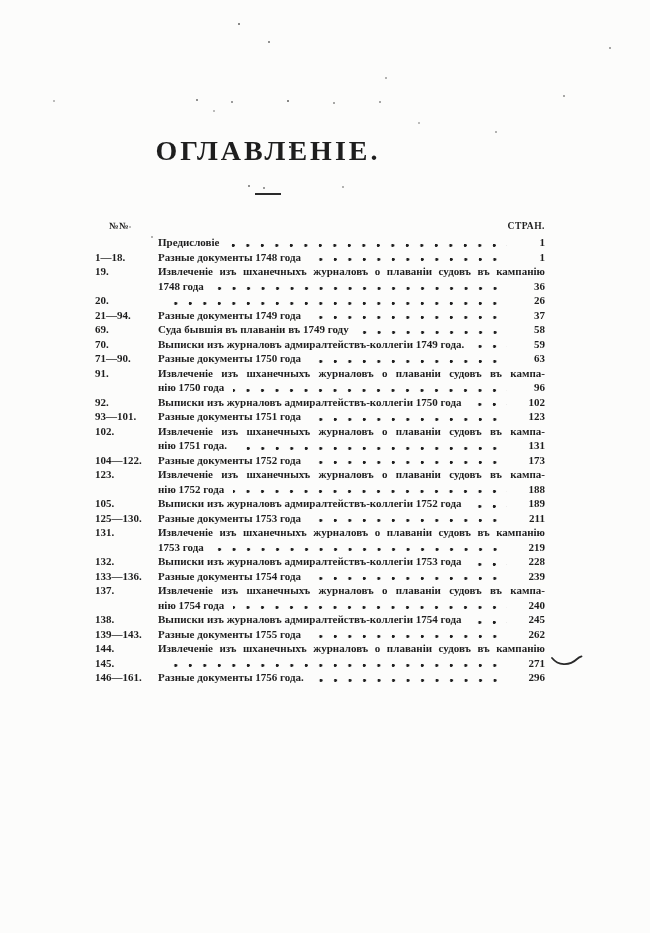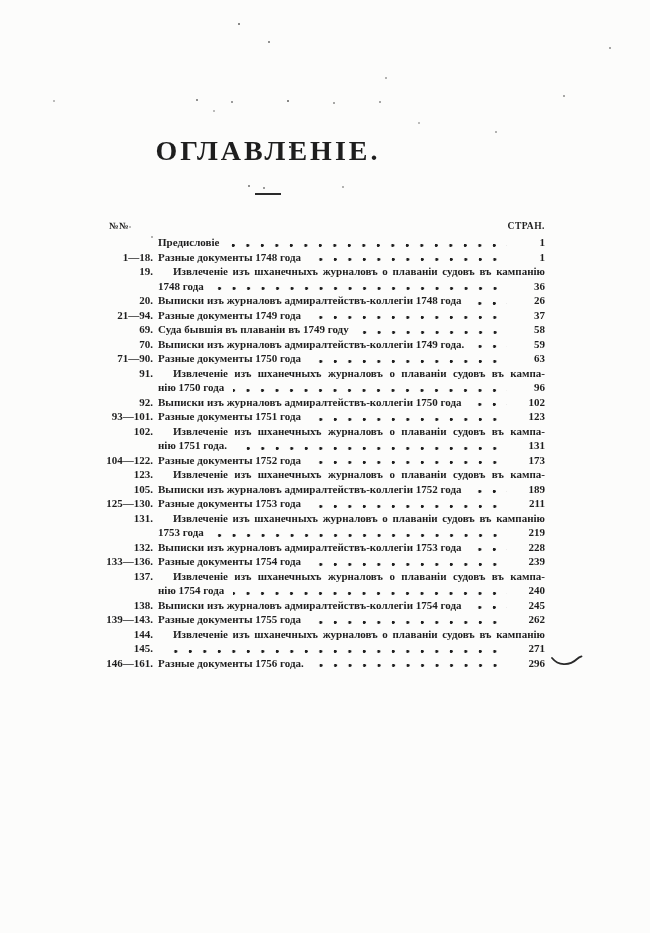--- a/index.html
+++ b/index.html
@@ -80,27 +80,27 @@
   .toc-header .left { padding-left: 14px; }
   .toc-rows { }
   .toc-row {
     display: flex;
     align-items: baseline;
     line-height: 14.5px;
     white-space: nowrap;
   }
   .row-num {
     flex: 0 0 58px;
-    text-align: right;
+    text-align: left;
     margin-right: 5px;
   }
   .row-title {
     flex: 0 0 auto;
   }
-  .toc-row.wrap-line { white-space: normal; gap: 15px; }
+  .toc-row.wrap-line { white-space: normal; }
   .toc-row.wrap-line .row-title {
     flex: 1 1 auto;
     text-align: justify;
     text-align-last: justify;
   }
   .dot-leader {
     flex: 1 1 auto;
     align-self: flex-end;
     height: 5px;
     margin: 0 8px 2px 9px;
@@ -158,21 +158,20 @@
 
   <div class="toc-row">
     <span class="row-num"></span>
     <span class="row-title">1748 года</span>
     <span class="dot-leader"></span>
     <span class="row-page">36</span>
   </div>
 
   <div class="toc-row">
     <span class="row-num">20.</span>
-    <span class="row-title">Выписки изъ журналовъ адмиралтействъ-коллегіи 1748 года</span>
     <span class="dot-leader"></span>
     <span class="row-page">26</span>
   </div>
 
   <div class="toc-row">
     <span class="row-num">21—94.</span>
     <span class="row-title">Разные документы 1749 года</span>
     <span class="dot-leader"></span>
     <span class="row-page">37</span>
   </div>
@@ -245,20 +244,26 @@
     <span class="dot-leader"></span>
     <span class="row-page">173</span>
   </div>
 
   <div class="toc-row wrap-line">
     <span class="row-num">123.</span>
     <span class="row-title">Извлеченіе изъ шханечныхъ журналовъ о плаваніи судовъ въ кампа-</span>
 
   </div>
 
+  <div class="toc-row">
+    <span class="row-num"></span>
+    <span class="row-title">нію 1752 года</span>
+    <span class="dot-leader"></span>
+    <span class="row-page">188</span>
+  </div>
 
   <div class="toc-row">
     <span class="row-num">105.</span>
     <span class="row-title">Выписки изъ журналовъ адмиралтействъ-коллегіи 1752 года</span>
     <span class="dot-leader"></span>
     <span class="row-page">189</span>
   </div>
 
   <div class="toc-row">
     <span class="row-num">125—130.</span>

